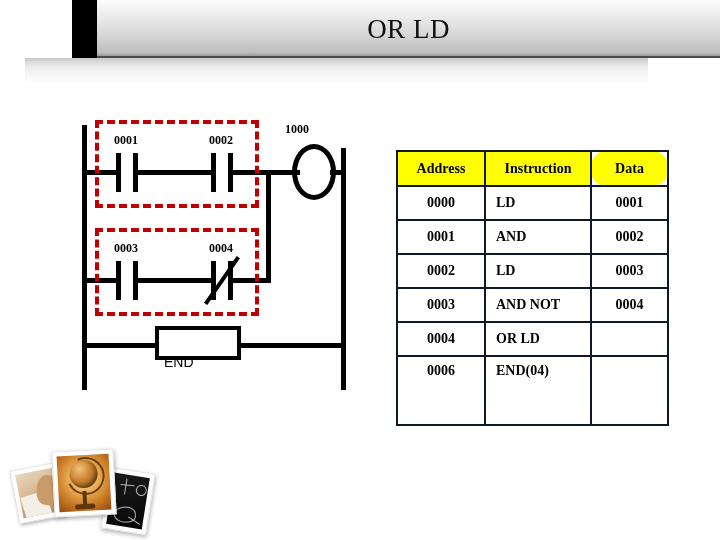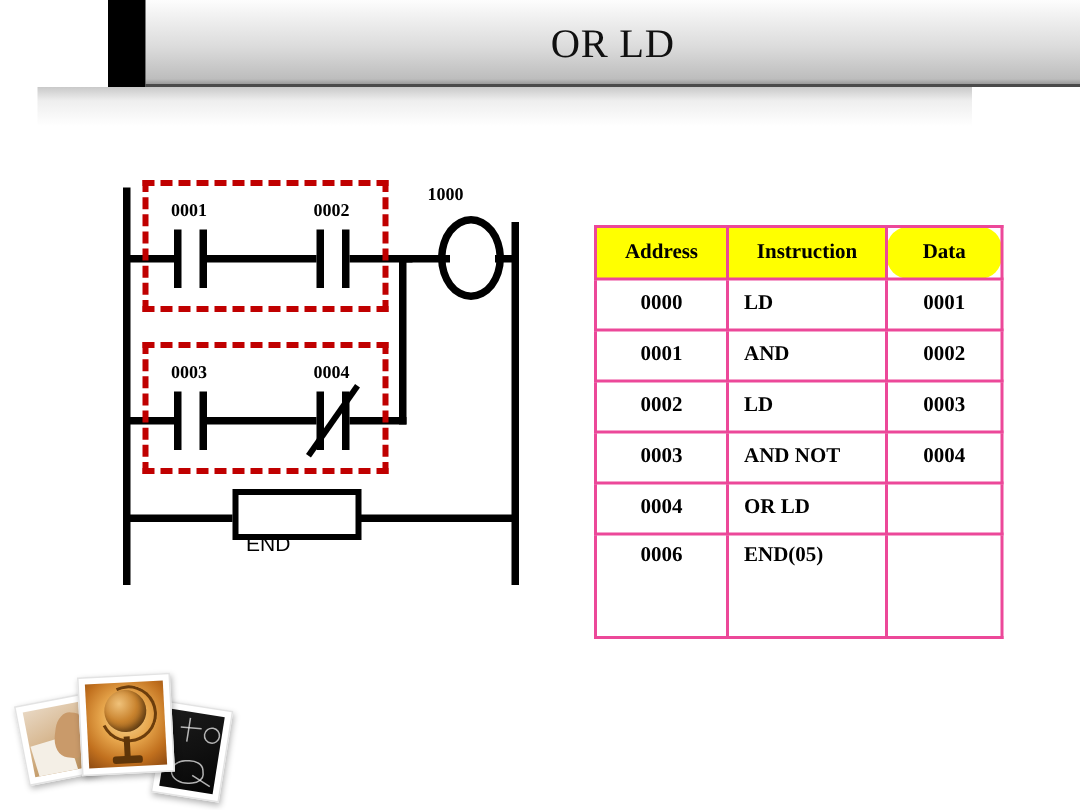--- a/index.html
+++ b/index.html
@@ -136,21 +136,21 @@
   #mnemonic-table {
     position: absolute;
     left: 396px;
     top: 150px;
     border-collapse: collapse;
     table-layout: fixed;
     font-family: "Liberation Serif", serif;
   }
   #mnemonic-table th,
   #mnemonic-table td {
-    border: 2px solid #ec4899;
+    border: 2px solid #0f172a;
     font-size: 14px;
     font-weight: bold;
     color: #000000;
     padding: 0 10px;
     height: 34px;
     box-sizing: border-box;
   }
   #mnemonic-table th {
     background: #ffff00;
     text-align: center;
@@ -362,21 +362,21 @@
       <td class="col-instruction">AND NOT</td>
       <td class="col-data">0004</td>
     </tr>
     <tr>
       <td class="col-address">0004</td>
       <td class="col-instruction">OR LD</td>
       <td class="col-data"></td>
     </tr>
     <tr class="tall-row">
       <td class="col-address">0006</td>
-      <td class="col-instruction">END(05)</td>
+      <td class="col-instruction">END(04)</td>
       <td class="col-data"></td>
     </tr>
   </tbody>
 </table>
 
 <div id="photo-collage">
   <div class="photo-frame" id="photo-frame-paper">
     <div class="photo-inner" id="photo-inner-paper"></div>
   </div>
   <div class="photo-frame" id="photo-frame-globe">

